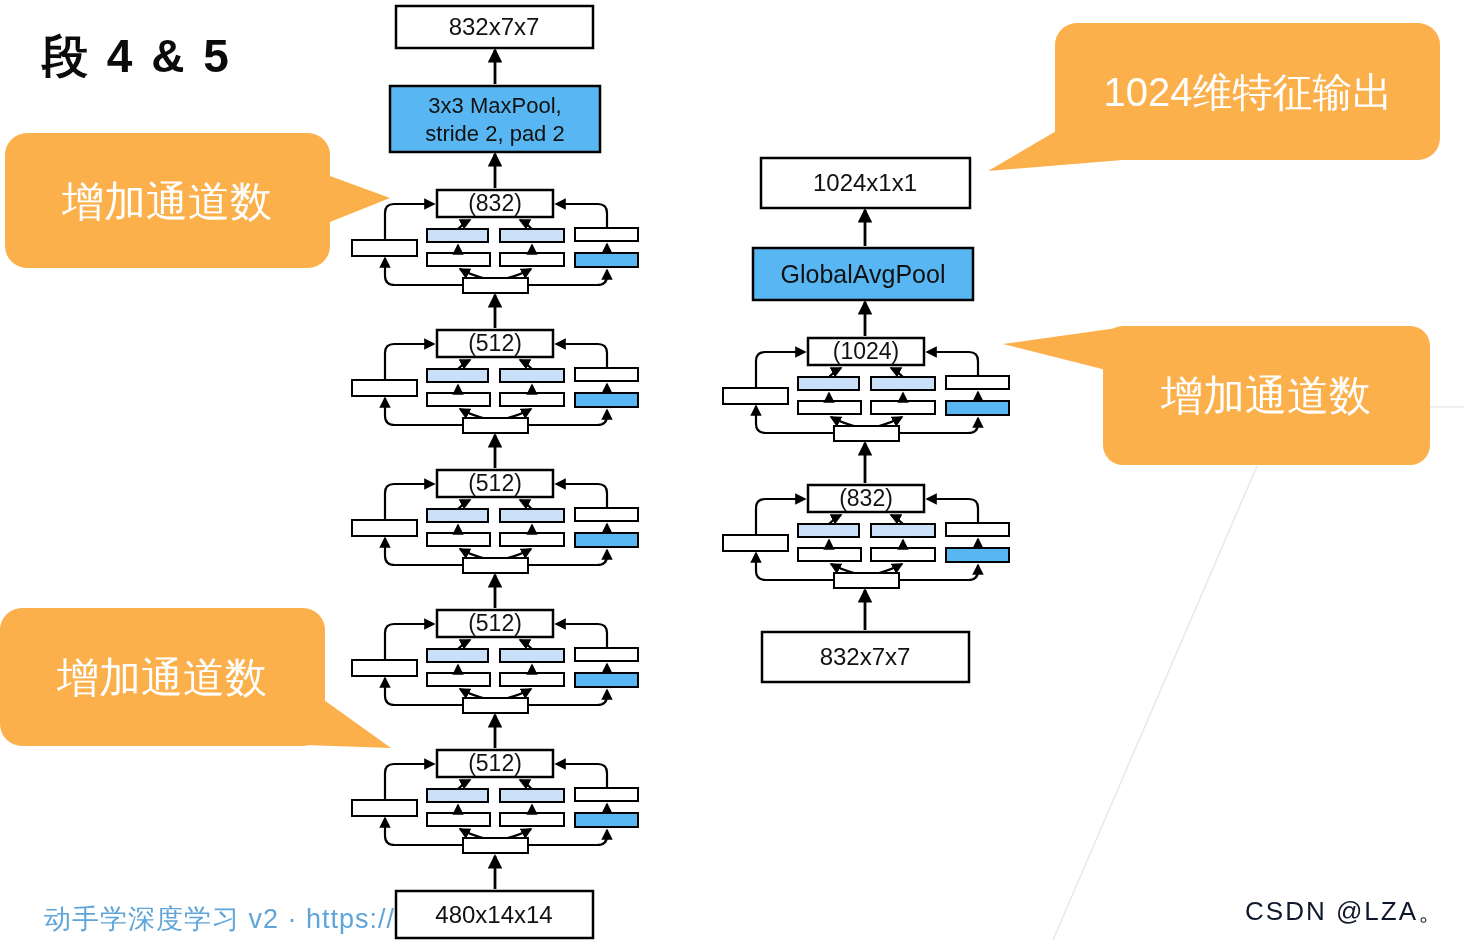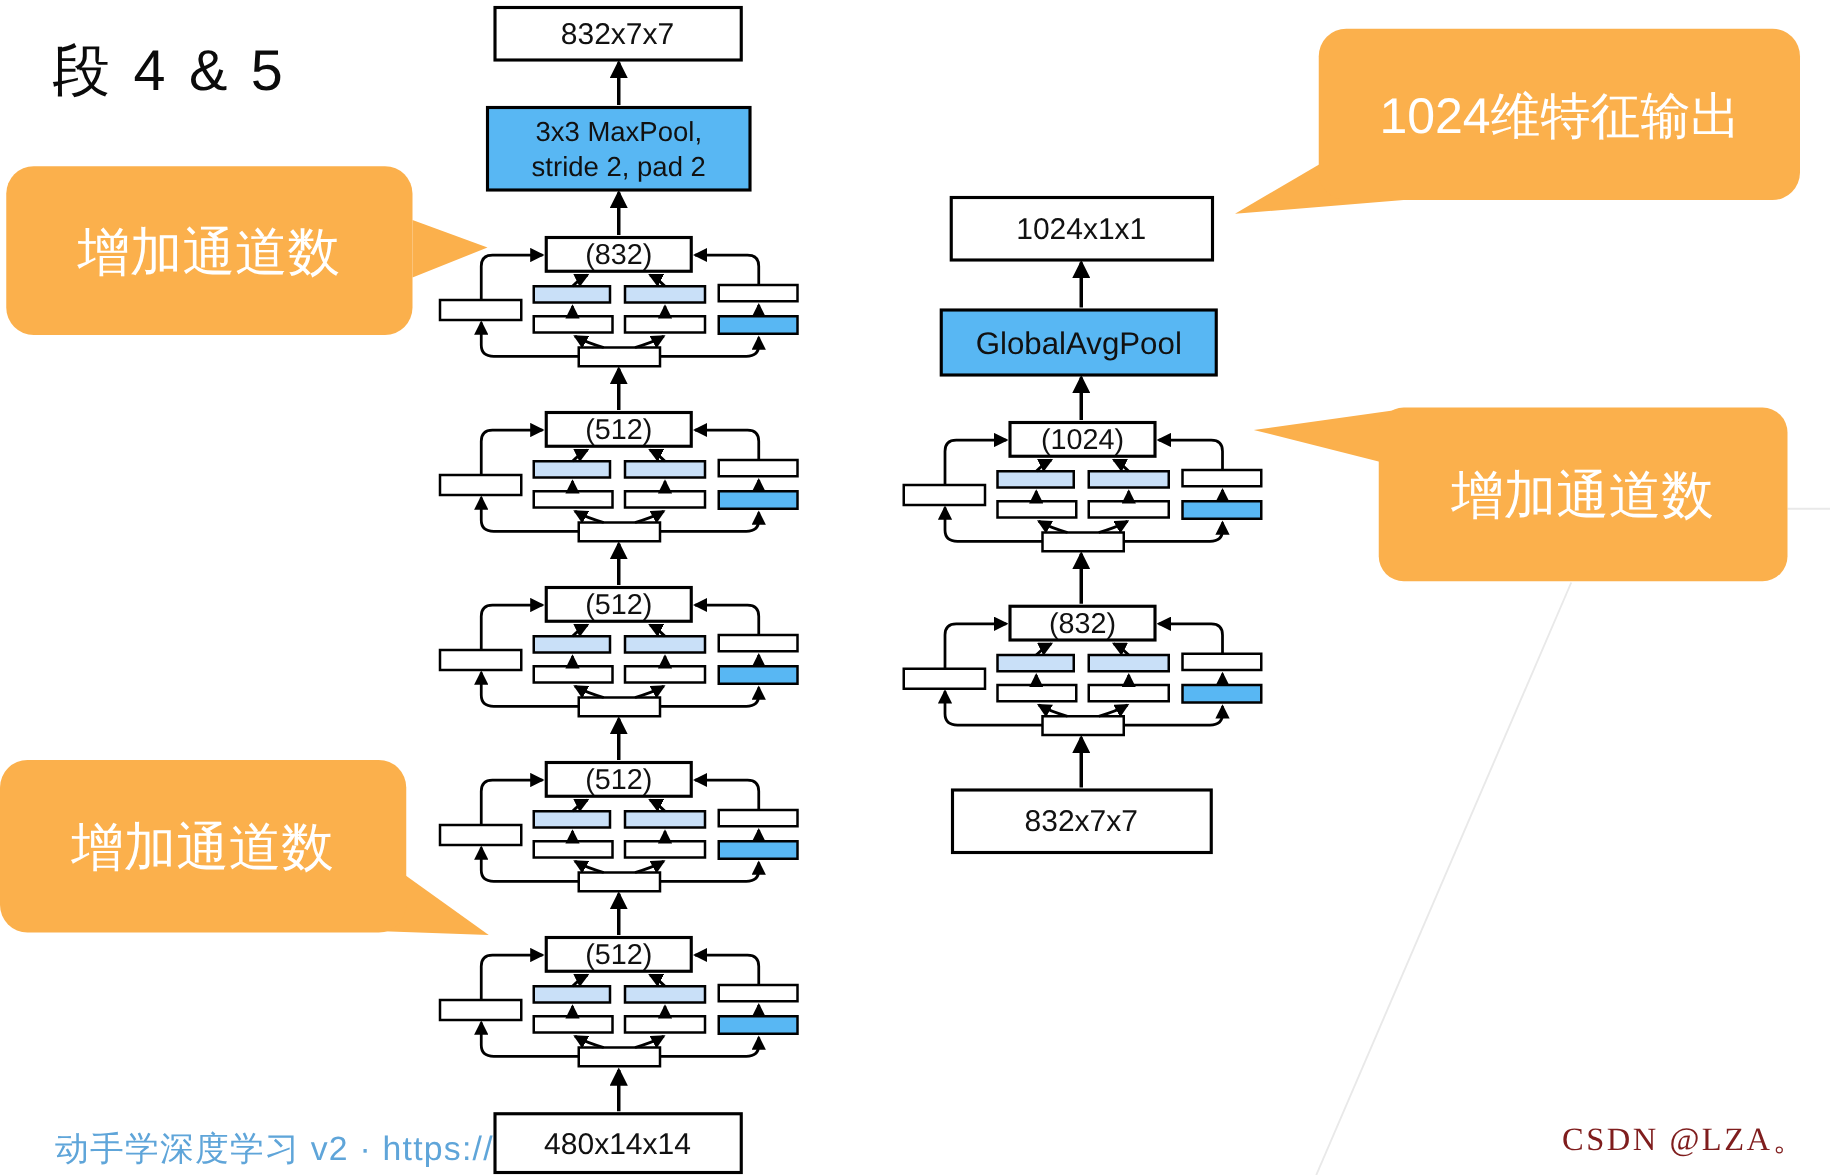--- a/index.html
+++ b/index.html
@@ -5,32 +5,32 @@
   html,body{margin:0;padding:0;background:#ffffff;}
   .canvas{
     position:relative;
     width:1464px;height:940px;
     background:#ffffff;
     overflow:hidden;
     font-family:"Liberation Sans", sans-serif;
   }
   .page-title{
     position:absolute;left:42px;top:26px;
-    font-size:46px;font-weight:400;color:#0b0b0b;letter-spacing:3px;
+    font-size:46px;font-weight:700;color:#0b0b0b;letter-spacing:3px;
     white-space:nowrap;
   }
   .course-credit{
     position:absolute;left:44px;top:901px;
     font-size:27px;color:#5fa5d9;letter-spacing:1px;
     white-space:nowrap;z-index:0;
   }
   .watermark{
     position:absolute;right:18px;top:894px;
-    font-size:26px;color:#7f1d1d;letter-spacing:2px;
-    white-space:nowrap;z-index:2;font-family:Liberation Serif, serif;
+    font-size:26px;color:#0f172a;letter-spacing:2px;
+    white-space:nowrap;z-index:2;
   }
   svg.diagram{position:absolute;left:0;top:0;z-index:1;}
   
   .wb{fill:#ffffff;stroke:#000000;stroke-width:2.5;}
   .s{stroke-width:2;}
   .lb{fill:#c9e0f8;stroke:#000000;stroke-width:2;}
   .db{fill:#58b7f3;stroke:#000000;stroke-width:2;}
   .pool{fill:#58b7f3;stroke:#000000;stroke-width:2.5;}
   .ar{fill:none;stroke:#000000;stroke-width:2.2;marker-end:url(#ah);}
   .arx{fill:none;stroke:#000000;stroke-width:2.8;marker-end:url(#ah);}

